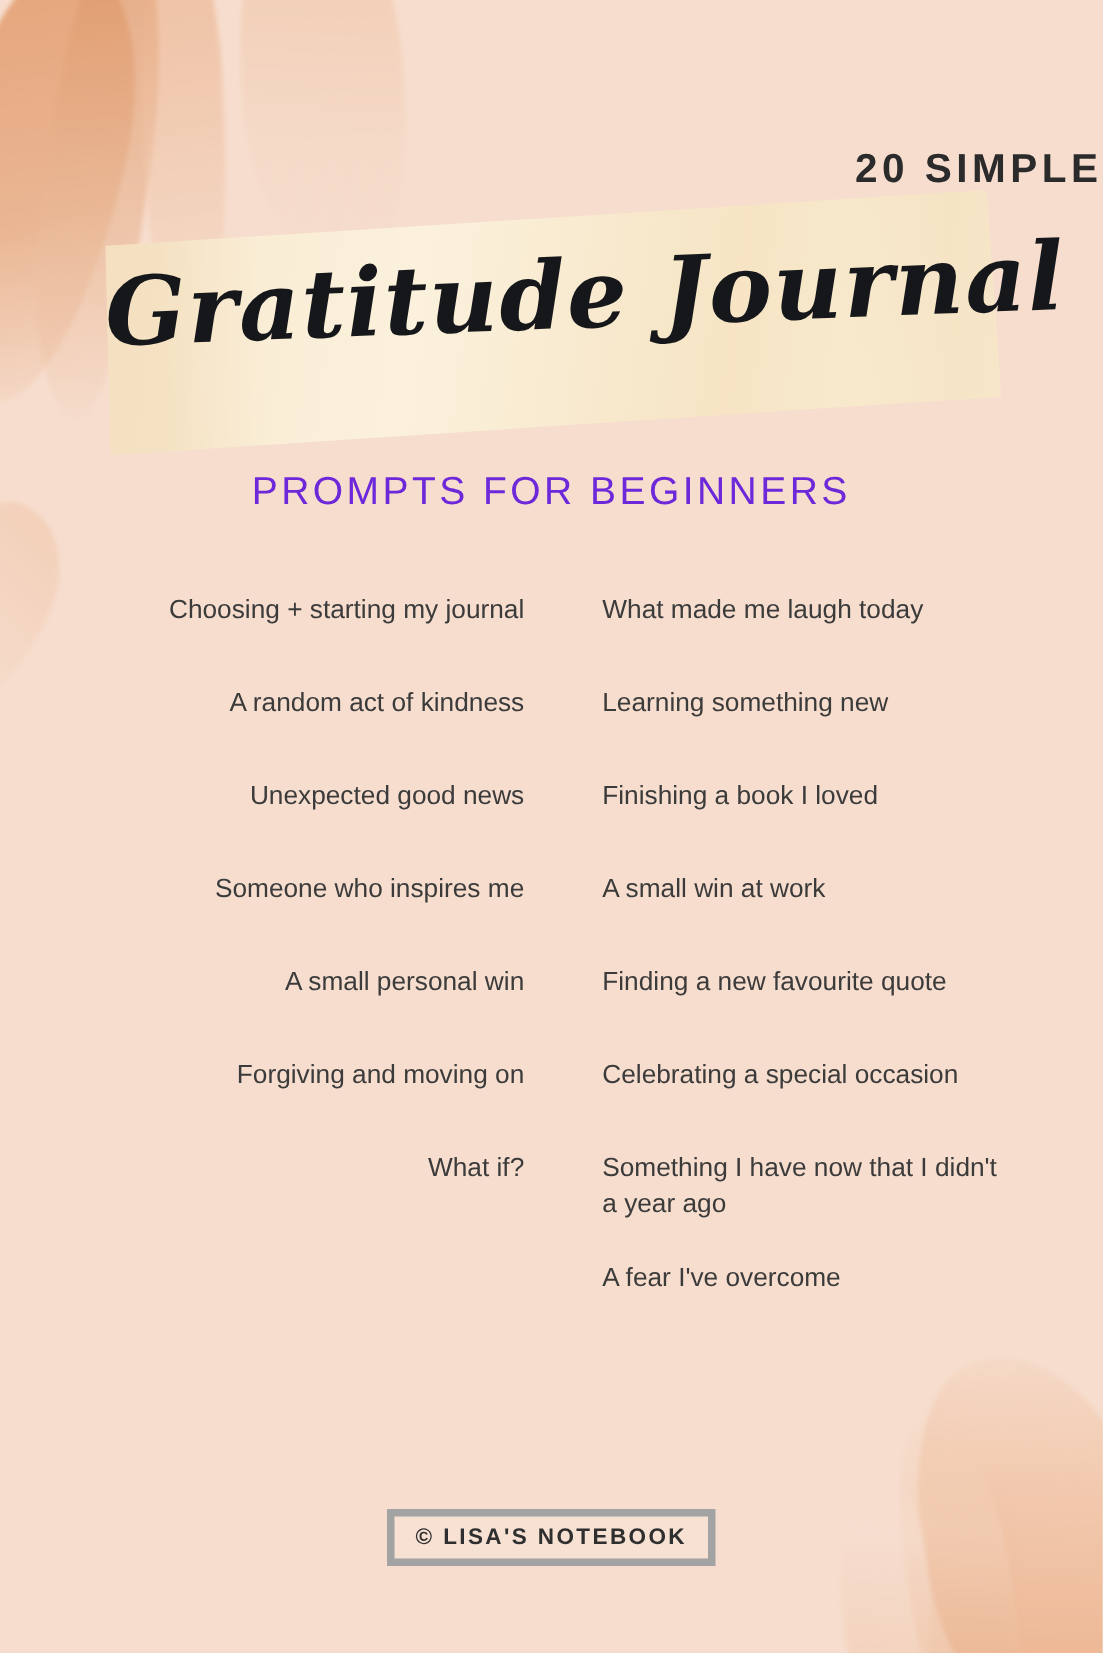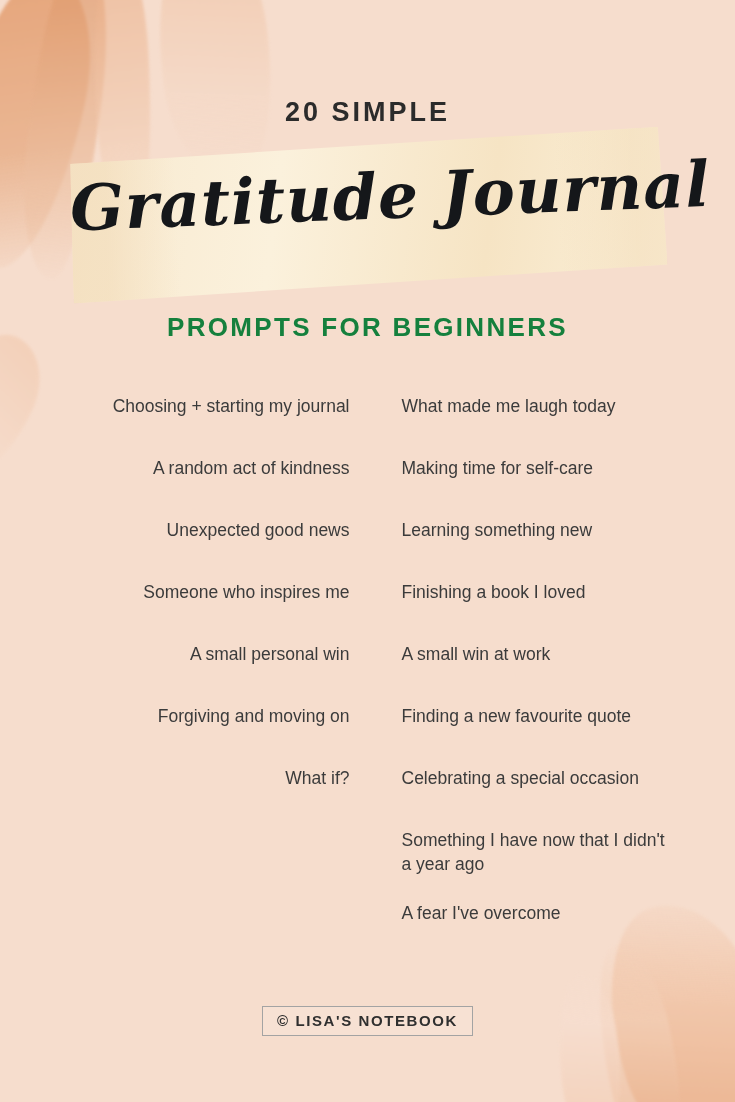--- a/index.html
+++ b/index.html
@@ -42,21 +42,21 @@
         background:linear-gradient(10deg,#efc2a2,#f7ded0 70%,rgba(247,222,208,0));
         transform:rotate(-6deg); opacity:.55; }
   .b8 { left:-60px; top:330px; width:90px; height:150px;
         background:linear-gradient(200deg,#eebb98,#f6dac8 70%,rgba(246,218,200,0));
         transform:rotate(25deg); opacity:.4; }
 
   .content { position:relative; z-index:2; }
 
   
   .kicker {
-    text-align:center;
+    text-align:right;
     font-size:27px;
     font-weight:bold;
     letter-spacing:3px;
     color:#2b2b2b;
     padding-top:97px;
   }
   .title-band {
     position:relative;
     margin:12px auto 0;
     width:595px;
@@ -85,23 +85,23 @@
     font-style:italic;
     font-size:63px;
     font-weight:bold;
     letter-spacing:1px;
     color:#15171a;
     white-space:nowrap;
   }
   .subtitle {
     text-align:center;
     font-size:26px;
-    font-weight:bold;
+    font-weight:normal;
     letter-spacing:2.3px;
-    color:#15803d;
+    color:#6d28d9;
     margin-top:22px;
   }
 
   
   .columns {
     display:flex;
     margin-top:52px;
     padding:0 62px 0 78px;
     gap:52px;
     font-size:17.5px;
@@ -121,21 +121,21 @@
 
   
   .footer {
     position:absolute;
     left:0; right:0;
     top:1006px;
     text-align:center;
   }
   .footer-badge {
     display:inline-block;
-    border:1px solid #a3a3a3;
+    border:5px solid #a3a3a3;
     padding:5px 14px 6px;
     font-size:15px;
     letter-spacing:1.6px;
     font-weight:bold;
     color:#2f2f2f;
     background:rgba(255,255,255,.12);
   }
 </style>
 </head>
 <body>
@@ -167,21 +167,20 @@
       <div class="prompt">Choosing + starting my journal</div>
       <div class="prompt">A random act of kindness</div>
       <div class="prompt">Unexpected good news</div>
       <div class="prompt">Someone who inspires me</div>
       <div class="prompt">A small personal win</div>
       <div class="prompt">Forgiving and moving on</div>
       <div class="prompt">What if?</div>
     </div>
     <div class="col col-right">
       <div class="prompt">What made me laugh today</div>
-      <div class="prompt">Making time for self-care</div>
       <div class="prompt">Learning something new</div>
       <div class="prompt">Finishing a book I loved</div>
       <div class="prompt">A small win at work</div>
       <div class="prompt">Finding a new favourite quote</div>
       <div class="prompt">Celebrating a special occasion</div>
       <div class="prompt two-line">Something I have now that I didn't a year ago</div>
       <div class="prompt">A fear I've overcome</div>
     </div>
   </div>
 

